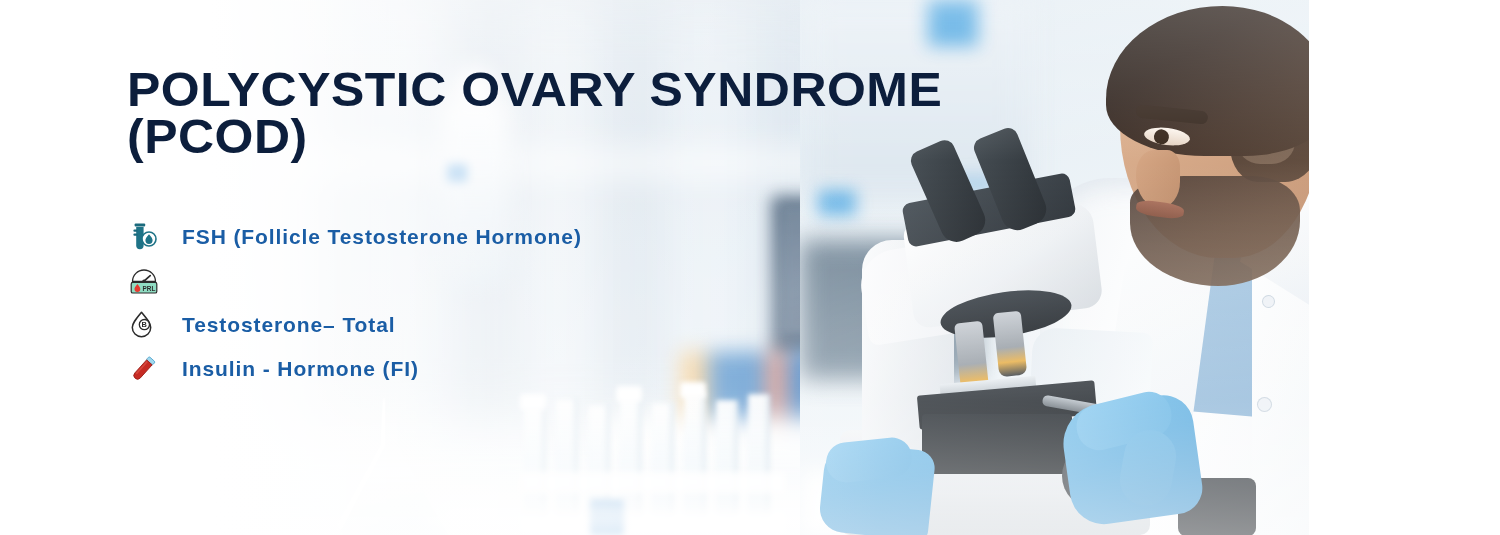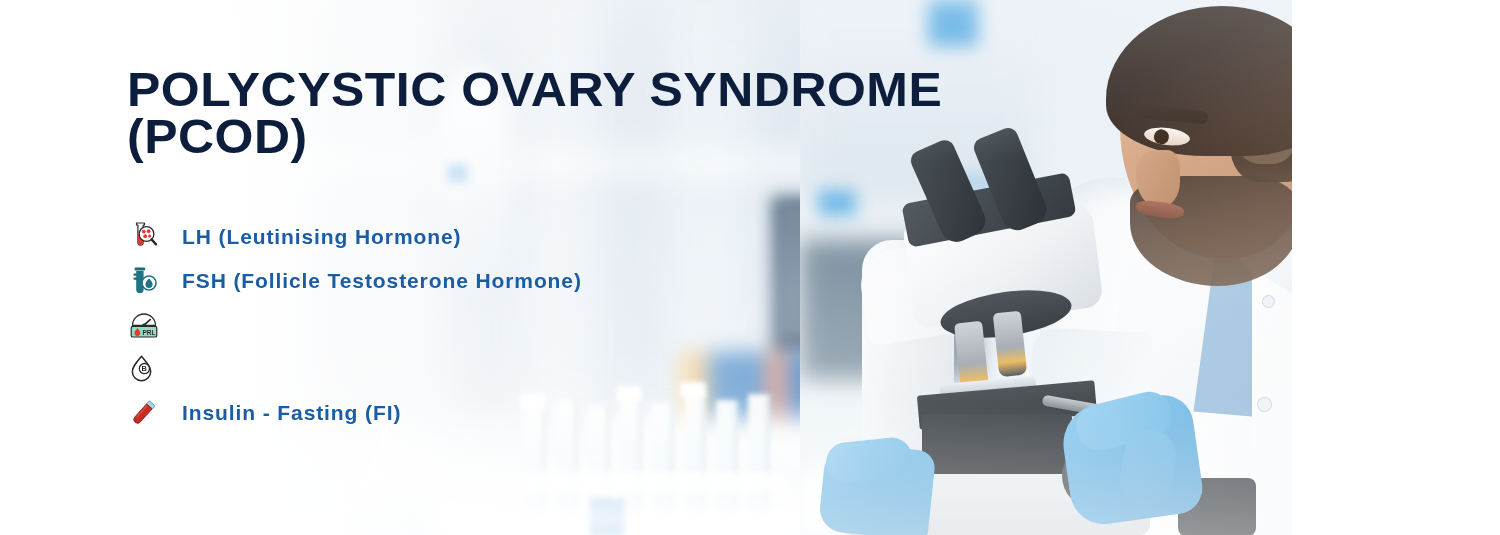--- a/index.html
+++ b/index.html
@@ -10,20 +10,21 @@
   body {
     font-family: "Liberation Sans", sans-serif;
   }
 
   .banner {
     position: relative;
     width: 1292px;
     height: 535px;
     overflow: hidden;
     background: #c4b5fd;
+    padding-left: 17px;
   }
 
   
   .photo-layer {
     position: absolute;
     inset: 0;
     overflow: hidden;
   }
 
   .bg-base {
@@ -726,35 +727,20 @@
   <div class="white-wash"></div>
   <div class="white-wash-v"></div>
 
   <div class="content">
 
     <h1 class="title">POLYCYSTIC OVARY SYNDROME
 (PCOD)</h1>
 
     <ul class="test-list">
 
-      <li class="test-item">
-        <span class="test-icon">
-          <svg width="30" height="32" viewBox="0 0 30 32" aria-hidden="true">
-            <path d="M8.5 2 h8 v2 h-1.4 v17.5 a2.6 2.6 0 0 1 -5.2 0 V4 H8.5 z" fill="#ffffff" stroke="#2b2b2b" stroke-width="1.2" stroke-linejoin="round"></path>
-            <path d="M9.9 13.5 h5.2 v8 a2.6 2.6 0 0 1 -5.2 0 z" fill="#e8392f"></path>
-            <circle cx="18.5" cy="13" r="7.4" fill="#ffffff" stroke="#2b2b2b" stroke-width="1.3"></circle>
-            <circle cx="15.8" cy="10.6" r="1.9" fill="#e8392f"></circle>
-            <circle cx="20.6" cy="10.2" r="1.9" fill="#e8392f"></circle>
-            <circle cx="17.2" cy="15.2" r="1.9" fill="#e8392f"></circle>
-            <circle cx="21.6" cy="15.0" r="1.6" fill="#e8392f"></circle>
-            <path d="M23.5 18.4 L28 23.4" stroke="#2b2b2b" stroke-width="2.4" stroke-linecap="round"></path>
-          </svg>
-        </span>
-        <span class="test-label">LH (Leutinising Hormone)</span>
-      </li>
 
       <li class="test-item">
         <span class="test-icon">
           <svg width="30" height="32" viewBox="0 0 30 32" aria-hidden="true">
             <rect x="6.6" y="2.4" width="10.6" height="3.2" rx="1" fill="#1b6a7d"></rect>
             <path d="M8.2 6 h7.4 v18.6 a3.7 3.7 0 0 1 -7.4 0 z" fill="#1f7387"></path>
             <rect x="5.4" y="8.6" width="4.2" height="2.2" rx="1" fill="#1b6a7d"></rect>
             <rect x="5.4" y="12.6" width="4.2" height="2.2" rx="1" fill="#1b6a7d"></rect>
             <circle cx="21" cy="18" r="7" fill="#ffffff" stroke="#1f7387" stroke-width="1.6"></circle>
             <path d="M21 13.2 c2.6 3.1 3.6 4.5 3.6 6.1 a3.6 3.6 0 0 1 -7.2 0 c0 -1.6 1 -3 3.6 -6.1 z" fill="#1f7387"></path>
@@ -777,30 +763,31 @@
       </li>
 
       <li class="test-item">
         <span class="test-icon">
           <svg width="28" height="32" viewBox="0 0 28 32" aria-hidden="true">
             <path d="M13.5 3.2 c6.4 7.6 9.2 11.2 9.2 15.3 a9.2 9.2 0 0 1 -18.4 0 c0 -4.1 2.8 -7.7 9.2 -15.3 z" fill="#ffffff" stroke="#2b2b2b" stroke-width="1.5" stroke-linejoin="round"></path>
             <circle cx="16.4" cy="15.6" r="5.1" fill="#ffffff" stroke="#2b2b2b" stroke-width="1.3"></circle>
             <text x="13.4" y="18.3" font-family="Liberation Sans, sans-serif" font-size="7.4" font-weight="bold" fill="#2b2b2b">B</text>
           </svg>
         </span>
+        <span class="test-label">Testosterone– Total</span>
       </li>
 
       <li class="test-item">
         <span class="test-icon">
           <svg width="30" height="32" viewBox="0 0 30 32" aria-hidden="true">
             <g transform="rotate(42 15 16)">
               <rect x="11.2" y="2.6" width="8.2" height="4.2" rx="1.2" fill="#9fd8ee" stroke="#5aa9cf" stroke-width="0.9"></rect>
               <path d="M11.6 6.8 h7.4 v17.6 a3.7 3.7 0 0 1 -7.4 0 z" fill="#c62b24" stroke="#9e221c" stroke-width="0.9"></path>
               <path d="M12.4 7.6 h1.6 v16.4 h-1.6 z" fill="#e0574c" opacity=".65"></path>
             </g>
           </svg>
         </span>
-        <span class="test-label">Insulin - Fasting (FI)</span>
+        <span class="test-label">Insulin - Hormone (FI)</span>
       </li>
 
     </ul>
   </div>
 </div>
 
 </body></html>

